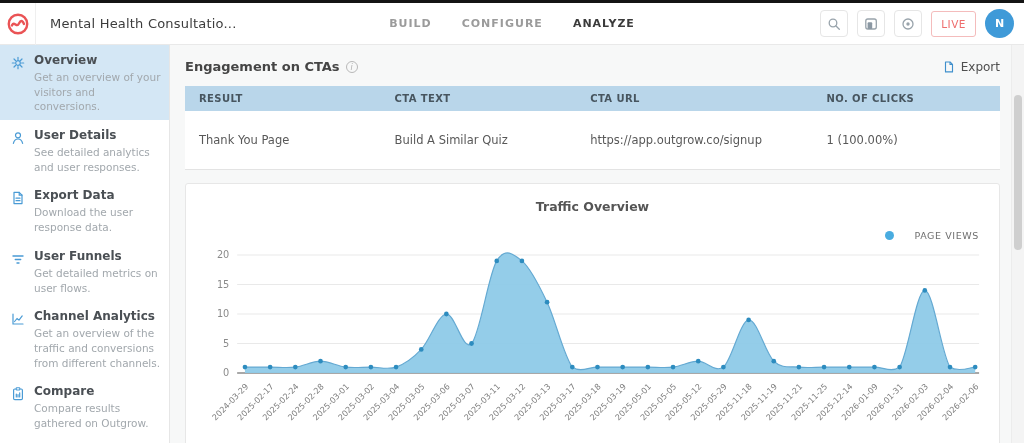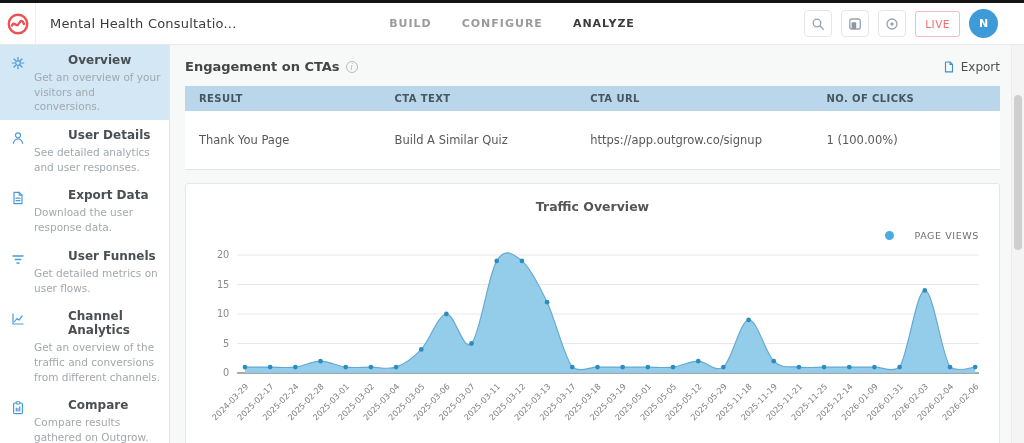--- a/index.html
+++ b/index.html
@@ -5,31 +5,31 @@
   * { margin:0; padding:0; box-sizing:border-box; }
   html,body { width:1024px; height:443px; overflow:hidden; font-family:"DejaVu Sans","Liberation Sans",sans-serif; background:#f7f8f8; }
   .top-strip { height:3px; background:#141414; }
   
   .header { height:42px; background:#fff; border-bottom:1px solid #e9e9e9; display:flex; align-items:center; position:relative; }
   .logo-wrap { width:36px; height:42px; display:flex; align-items:center; justify-content:center; border-right:1px solid #efefef; }
   .app-title { font-size:13px; color:#3c3c3c; margin-left:14px; letter-spacing:.2px; }
   .nav { position:absolute; left:50%; transform:translateX(-50%); display:flex; gap:30px; }
   .nav-item { font-size:11px; font-weight:bold; letter-spacing:1px; color:#9b9b9b; cursor:pointer; }
   .nav-item.active { color:#3b3b3b; }
-  .header-right { position:absolute; right:26px; display:flex; align-items:center; gap:9px; }
+  .header-right { position:absolute; right:10px; display:flex; align-items:center; gap:9px; }
   .icon-btn { width:28px; height:27px; border:1px solid #e6e6e6; border-radius:4px; background:#fff; display:flex; align-items:center; justify-content:center; cursor:pointer; }
   .live-btn { font-size:10.5px; letter-spacing:.5px; color:#ee6d6d; border:1px solid #f4bcbc; border-radius:3px; padding:6px 9px; background:#fff; cursor:pointer; }
   .avatar { width:29px; height:29px; border-radius:50%; background:#3f9ad8; color:#fff; font-size:11px; font-weight:bold; display:flex; align-items:center; justify-content:center; cursor:pointer; }
   
   .body-wrap { display:flex; height:398px; }
   .sidebar { width:170px; background:#fff; border-right:1px solid #e6e6e6; flex-shrink:0; overflow:hidden; }
   .sb-item { display:flex; padding:8px 8px 6px 10px; cursor:pointer; }
   .sb-item.active { background:#d4e7f5; }
   .sb-icon { width:16px; height:16px; margin:2px 8px 0 0; flex-shrink:0; }
-  .sb-label { font-size:12px; font-weight:600; color:#4a4f54; margin-bottom:3px;margin-left:34px; }
+  .sb-label { font-size:12px; font-weight:600; color:#4a4f54; margin-bottom:3px; }
   .sb-desc { font-size:10.5px; color:#a2a8ad; line-height:1.4; }
   .main { flex:1; padding:14px 24px 0 15px; position:relative; overflow:hidden; }
   
   .section-head { display:flex; align-items:center; justify-content:space-between; margin-bottom:12px; }
   .section-title-wrap { display:flex; align-items:center; gap:6px; }
   .section-title { font-size:13px; font-weight:600; color:#454545; }
   .info-i { width:12px; height:12px; border:1px solid #b9b9b9; border-radius:50%; color:#b0b0b0; font-size:8px; line-height:11px; text-align:center; font-style:italic; display:inline-block; }
   .export-btn { display:flex; align-items:center; gap:5px; font-size:12px; color:#4f4f4f; cursor:pointer; }
   
   .cta-table { width:100%; border-collapse:collapse; background:#fff; }

